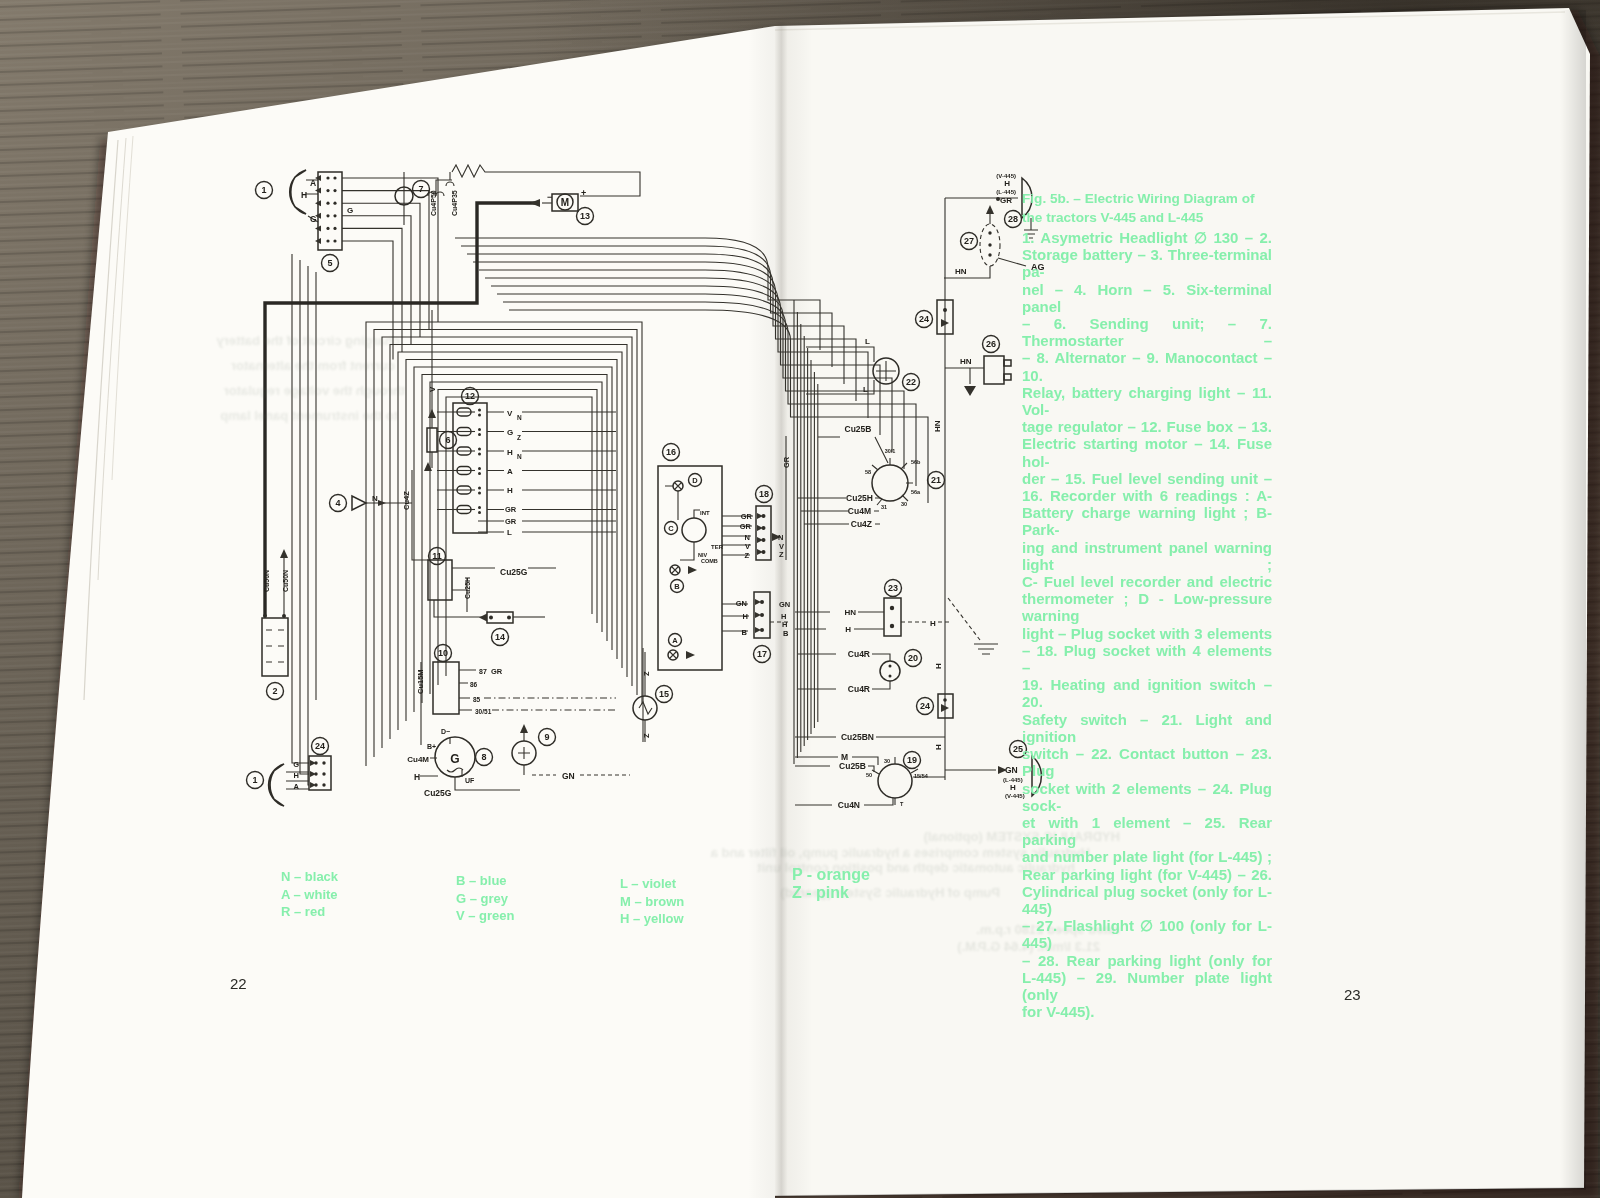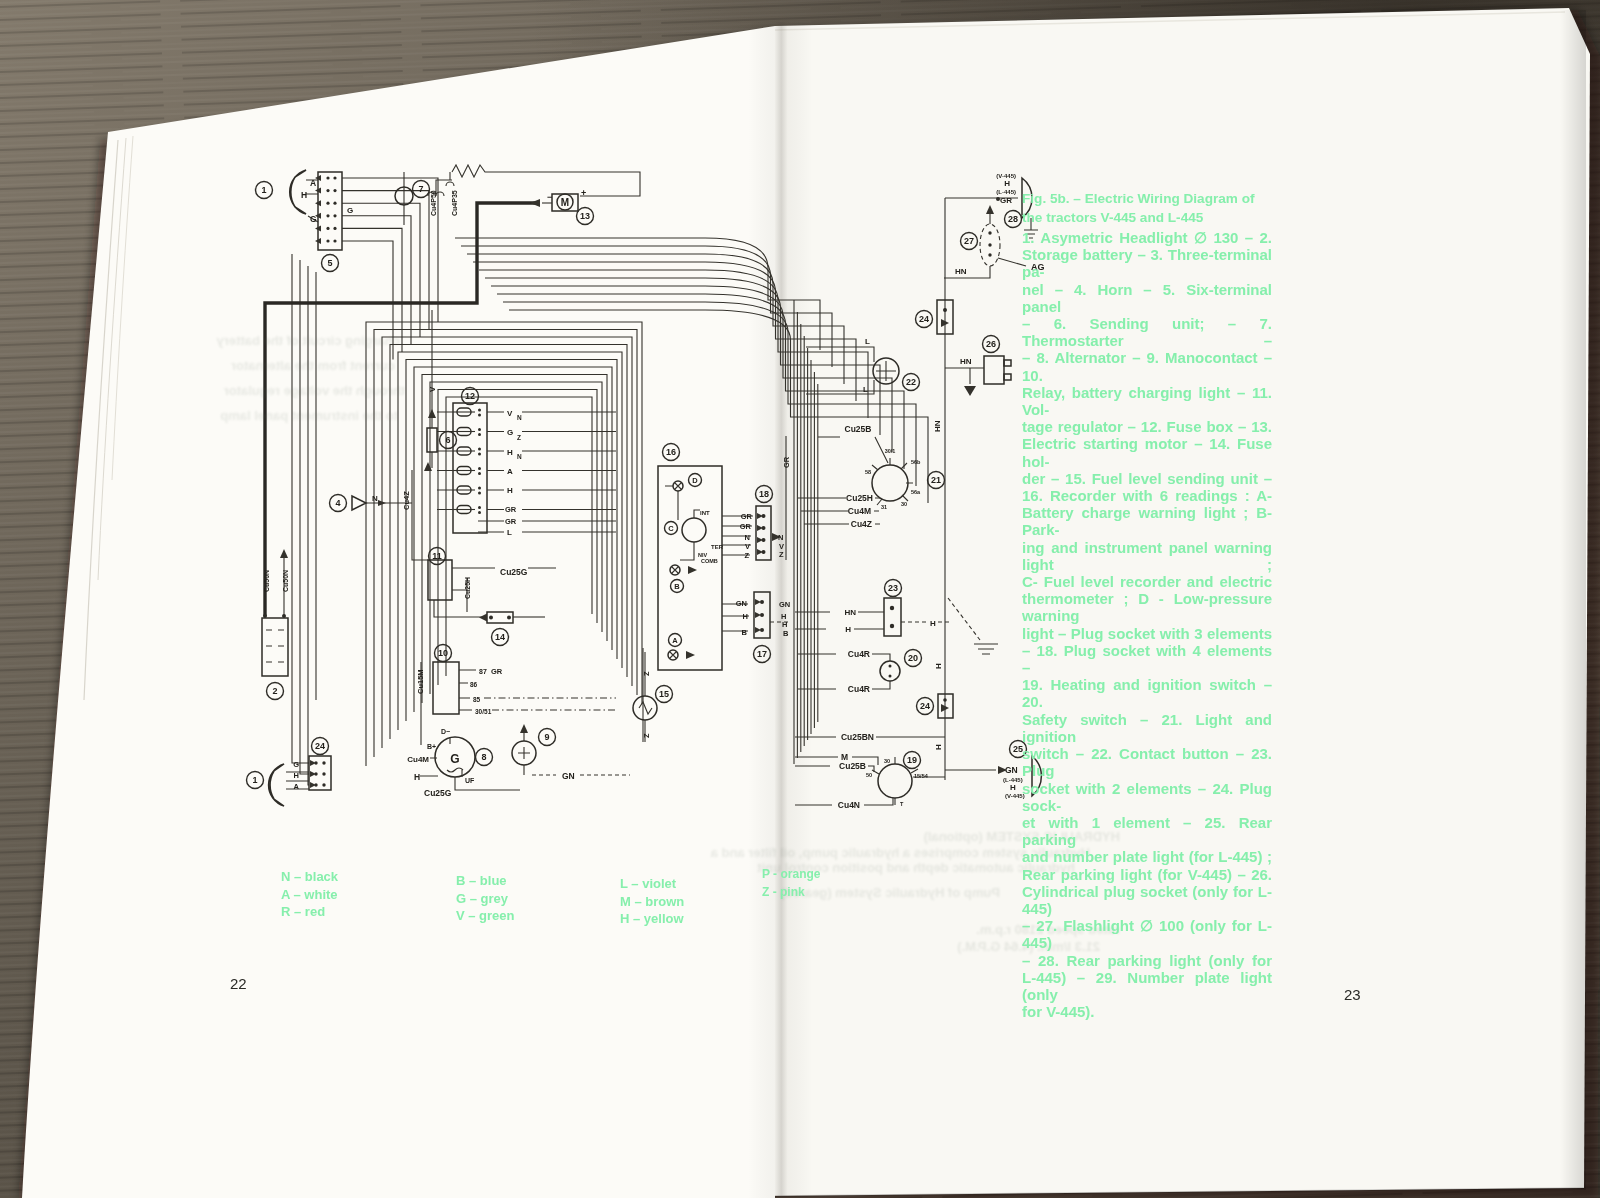--- a/index.html
+++ b/index.html
@@ -18,21 +18,21 @@
   .html-abs{position:absolute;color:#86efac;}
   #caption-title{left:1022px;top:189px;width:252px;font-size:13.6px;
      font-weight:700;line-height:19px;}
   #caption-title .t2{}
   #caption-body{left:1022px;top:229px;width:250px;font-size:15px;
      font-weight:700;line-height:17.2px;}
   #caption-body div{text-align:justify;text-align-last:justify;}
   #caption-body div:last-child{text-align-last:left;}
   .legend-col{font-size:13px;font-weight:700;line-height:17.5px;white-space:nowrap;}
   #legend1{left:281px;top:868px;} #legend2{left:456px;top:872px;}
-  #legend3{left:620px;top:875px;} #legend4{left:762px;top:866px;font-size:12px;}
+  #legend3{left:620px;top:875px;} #legend4{left:792px;top:866px;font-size:16px;}
   .pagenum{font-size:15px;color:#2a2a26;}
   #pn-left{left:230px;top:975px;} #pn-right{left:1344px;top:986px;}
 </style>
 </head>
 <body>
 
 <div id="stage">
 <svg width="1600" height="1198" viewBox="0 0 1600 1198">
   <defs>
     <linearGradient id="wg" x1="0" y1="0" x2="1" y2="1">

